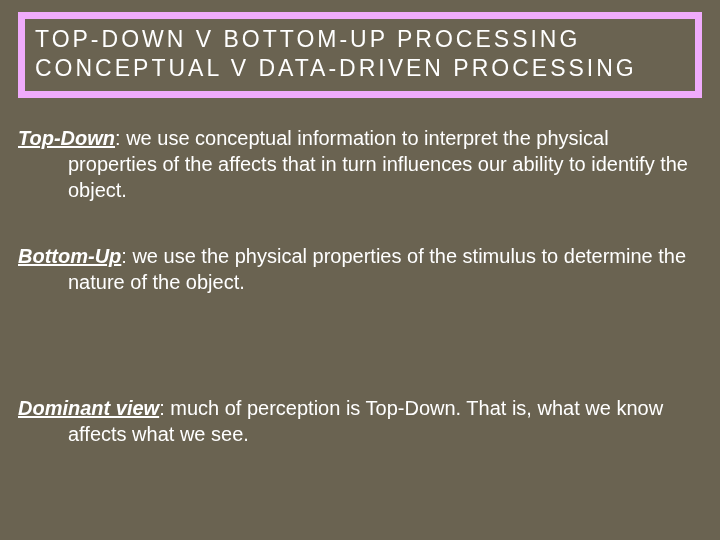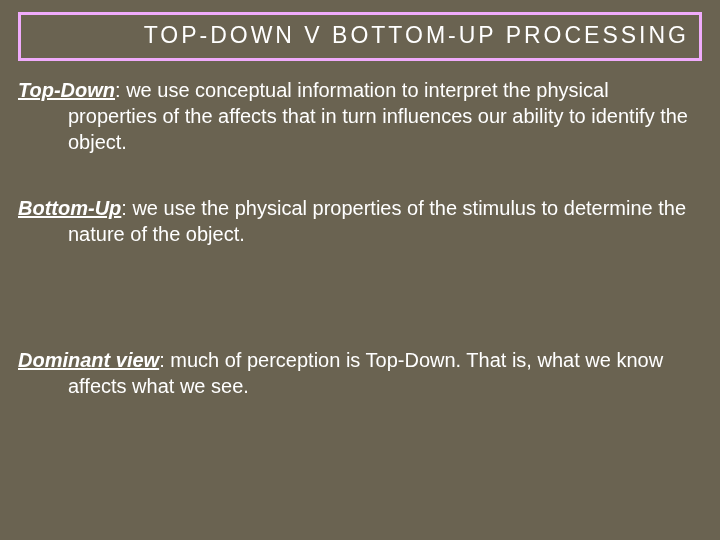--- a/index.html
+++ b/index.html
@@ -8,24 +8,24 @@
     height: 540px;
     overflow: hidden;
   }
   body {
     background: #6a6351;
     color: #ffffff;
     font-family: Arial, Helvetica, sans-serif;
     padding: 12px 18px 18px 18px;
   }
   .title-box {
-    border: 3px solid #f0abfc;
+    border: 7px solid #f0abfc;
     padding: 6px 10px 8px 10px;
-    text-align: right;
-    margin-bottom: 16px;
+    text-align: left;
+    margin-bottom: 27px;
   }
   .title-line {
     font-size: 23px;
     letter-spacing: 3px;
     font-weight: 400;
     line-height: 1.25;
   }
   .entry {
     font-size: 20px;
     line-height: 1.3;
@@ -42,20 +42,21 @@
   }
   .spacer {
     height: 60px;
   }
 </style>
 </head>
 <body>
 
 <div class="title-box">
   <div class="title-line">TOP-DOWN V BOTTOM-UP PROCESSING</div>
+  <div class="title-line">CONCEPTUAL V DATA-DRIVEN PROCESSING</div>
 </div>
 
 <p class="entry">
   <span class="term">Top-Down</span><span>: we use conceptual information to interpret the physical properties of the affects that in turn influences our ability to identify the object.</span>
 </p>
 
 <p class="entry">
   <span class="term">Bottom-Up</span><span>: we use the physical properties of the stimulus to determine the nature of the object.</span>
 </p>
 

